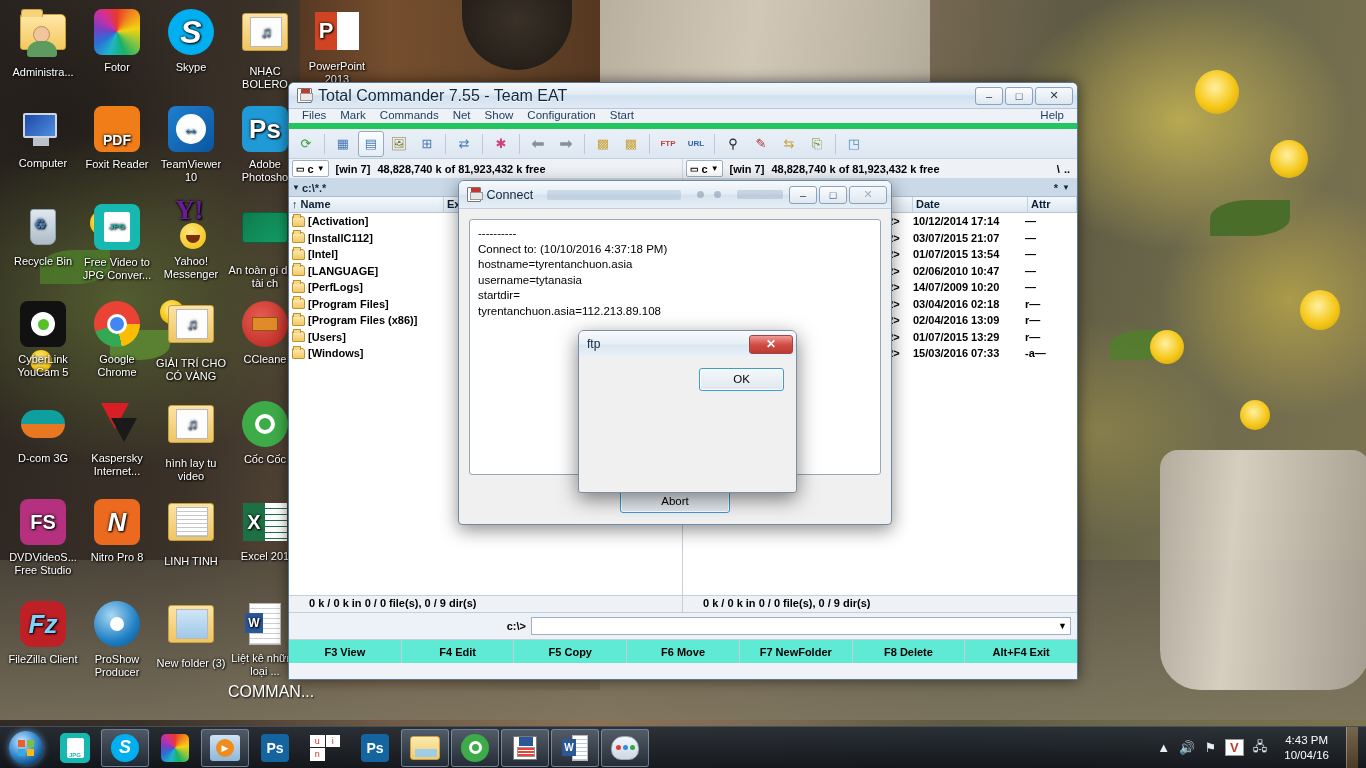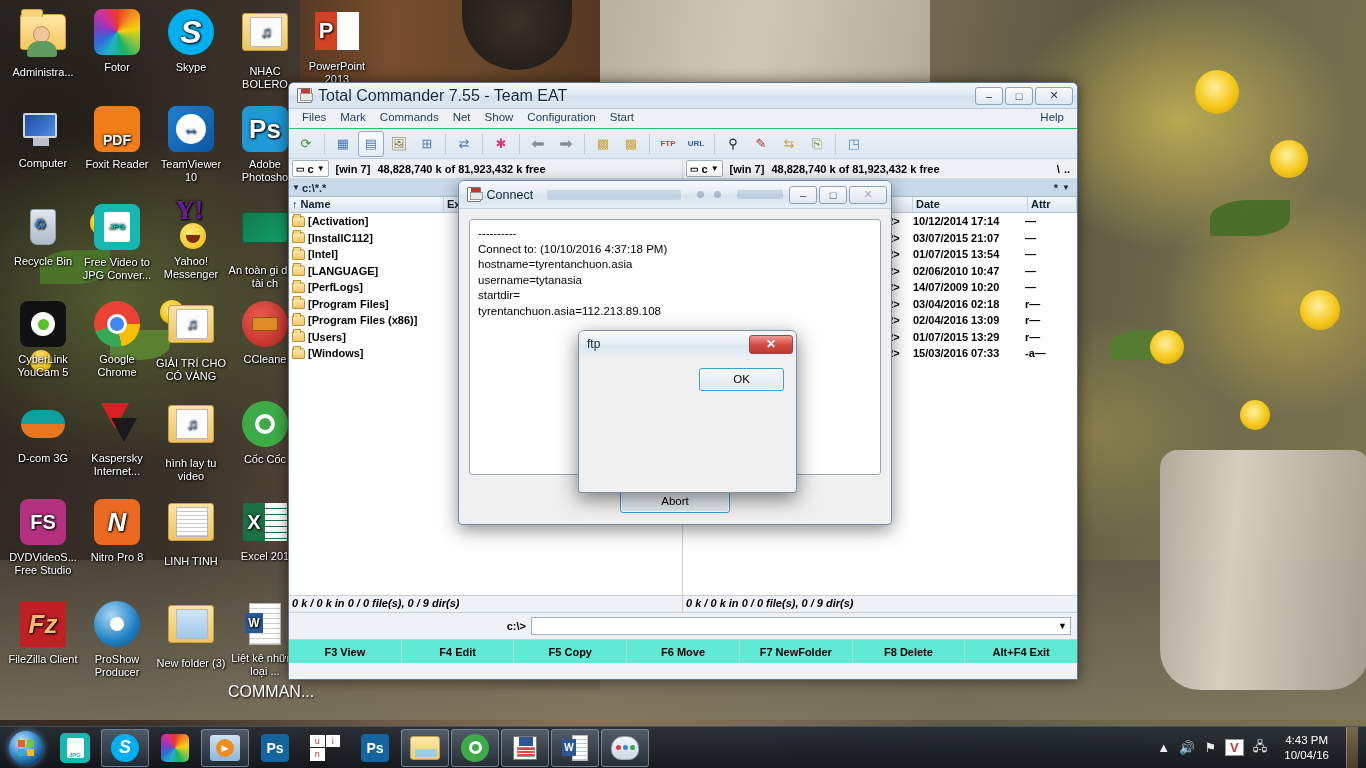--- a/index.html
+++ b/index.html
@@ -113,22 +113,22 @@
     width:38px;
     background:linear-gradient(180deg,#f6f9fc,#dde7f0);
   }
   .tc-icon{
     width:15px;height:15px;background:#fff;border:1px solid #777;border-radius:1px;position:relative;
   }
   .tc-icon:before{content:"";position:absolute;left:3px;top:0;width:9px;height:6px;background:#c2372e;}
   .tc-icon:after{content:"";position:absolute;left:2px;bottom:1px;width:11px;height:6px;background:#e8e8e8;border:1px solid #999;}
 
   .menubar{
-    height:20px; background:#eef2f7; border-bottom:1px solid #22c55e;
-    display:flex; align-items:flex-start; padding:0 6px; font-size:11.5px; color:#24405e;
+    height:20px; background:#eef2f7; border-bottom:6px solid #22c55e;
+    display:flex; align-items:flex-end; padding:0 6px; font-size:11.5px; color:#24405e;
   }
   .menubar .mi{ padding:2px 7px; cursor:default; }
   .menubar .mi.right{ margin-left:auto; }
 
   .toolbar{
     height:30px;
     background:linear-gradient(180deg,#eaf0f7,#dde7f2);
     border-bottom:1px solid #c3d0de;
     display:flex; align-items:center; padding:0 4px; gap:2px;
   }
@@ -173,21 +173,21 @@
     width:13px;height:11px;flex:none;
     background:linear-gradient(180deg,#ffeab4,#f0c864);
     border:1px solid #b9952f;border-radius:1px 3px 1px 1px;position:relative;
   }
   .mini-folder:before{content:"";position:absolute;left:0;top:-3px;width:6px;height:3px;background:#f7d788;border:1px solid #b9952f;border-bottom:none;}
 
   .statusrow{
     height:18px; display:flex; font-size:11px; font-weight:bold;
     background:#eef2f6; border-top:1px solid #c5cfd9; border-bottom:1px solid #c5cfd9;
   }
-  .status-half{ width:50%; padding:1px 3px;font-style:italic; }
+  .status-half{ width:50%; padding:1px 20px; }
   .status-half.left{ border-right:1px solid #c5cfd9; }
 
   .cmdline{
     height:26px; background:#eef2f6; display:flex; align-items:center;
     padding:0 6px; gap:5px; font-size:11px; font-weight:bold;
   }
   .cmd-prompt{ margin-left:auto; }
   .cmd-input{
     width:540px; height:18px; background:#fff; border:1px solid #9fb0c2;
     display:flex; align-items:center; padding:0 3px; font-size:11px;
@@ -536,21 +536,21 @@
   <div class="dicon" style="left:228px;top:498px;">
     <div class="gfx">
       <div style="position:absolute;left:2px;top:5px;width:22px;height:38px;background:#1d7044;color:#fff;font-size:20px;font-weight:bold;display:flex;align-items:center;justify-content:center;">X</div>
       <div style="position:absolute;left:24px;top:5px;width:22px;height:38px;background:repeating-linear-gradient(180deg,#fff 0 5px,#1d7044 5px 6px),repeating-linear-gradient(90deg,#fff 0 6px,#1d7044 6px 7px);"></div>
     </div>
     <span class="lbl">Excel 201</span>
   </div>
 
   <div class="dicon" style="left:6px;top:600px;">
     <div class="gfx">
-      <div class="sq" style="background:#bf2026;border-radius:0;color:#fdba74;font-size:26px;font-weight:bold;font-style:italic;display:flex;align-items:center;justify-content:center;">Fz</div>
+      <div class="sq" style="background:#bf2026;border-radius:12px;color:#7dd3fc;font-size:26px;font-weight:bold;font-style:italic;display:flex;align-items:center;justify-content:center;">Fz</div>
     </div>
     <span class="lbl">FileZilla Client</span>
   </div>
 
   <div class="dicon" style="left:80px;top:600px;">
     <div class="gfx">
       <div style="width:46px;height:46px;margin:1px auto;border-radius:50%;background:radial-gradient(circle at 38% 32%,#a9d8f5,#1f7fc4 60%,#0e4f82);display:flex;align-items:center;justify-content:center;">
         <div style="width:14px;height:14px;border-radius:50%;background:#fff;"></div>
       </div>
     </div>

